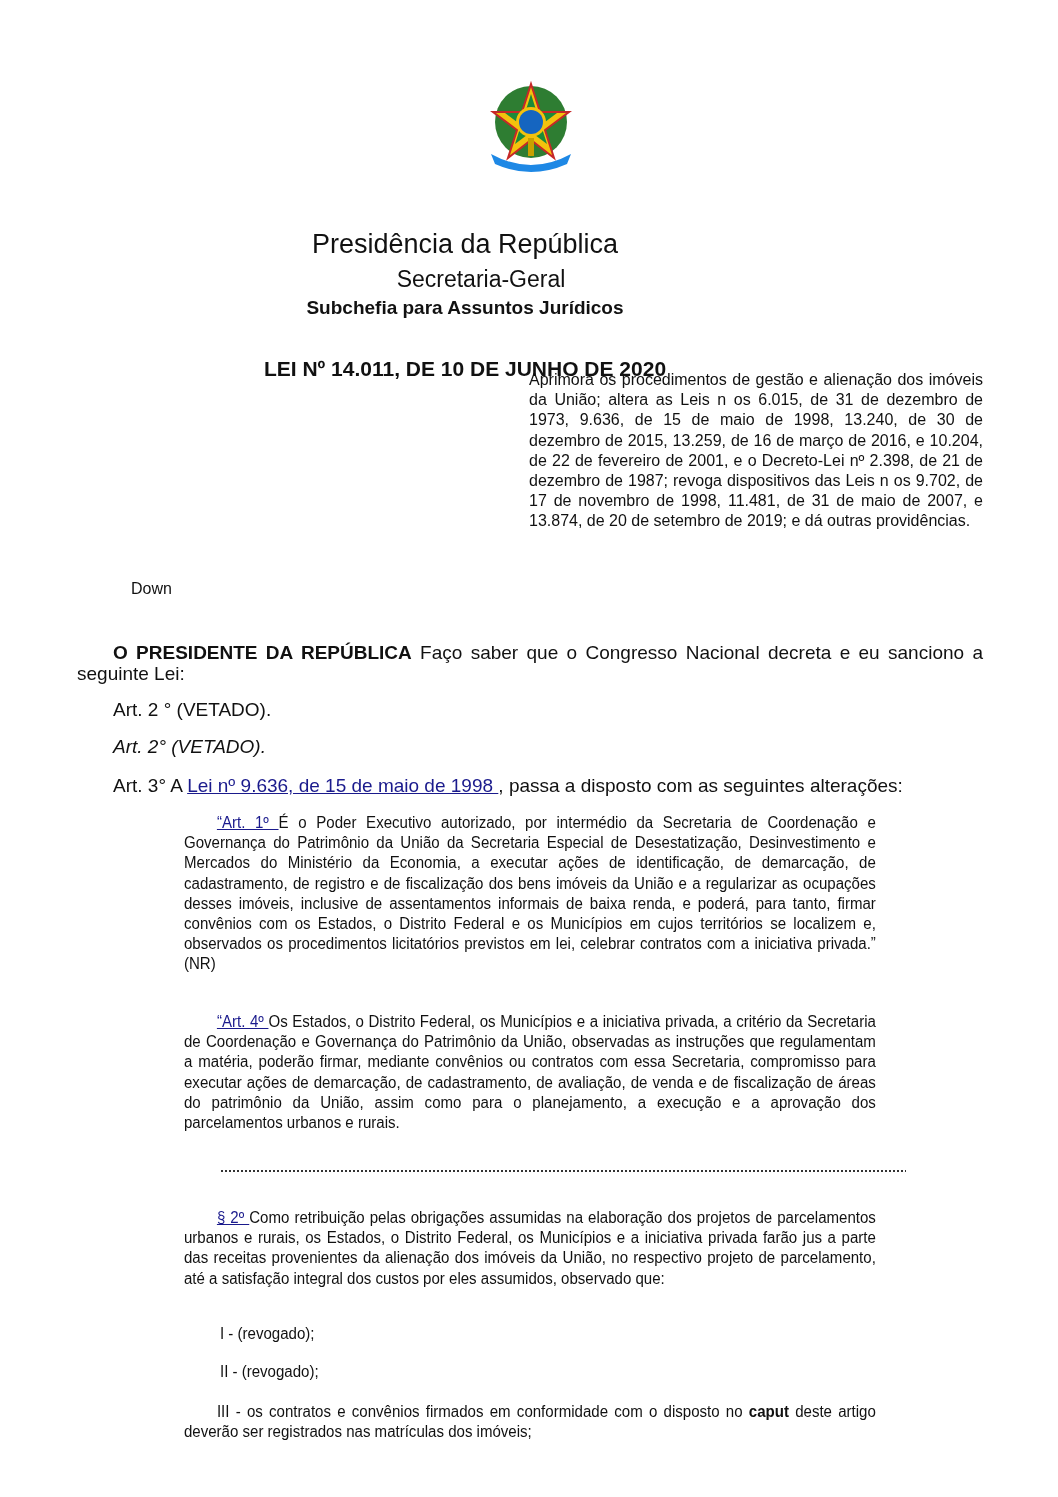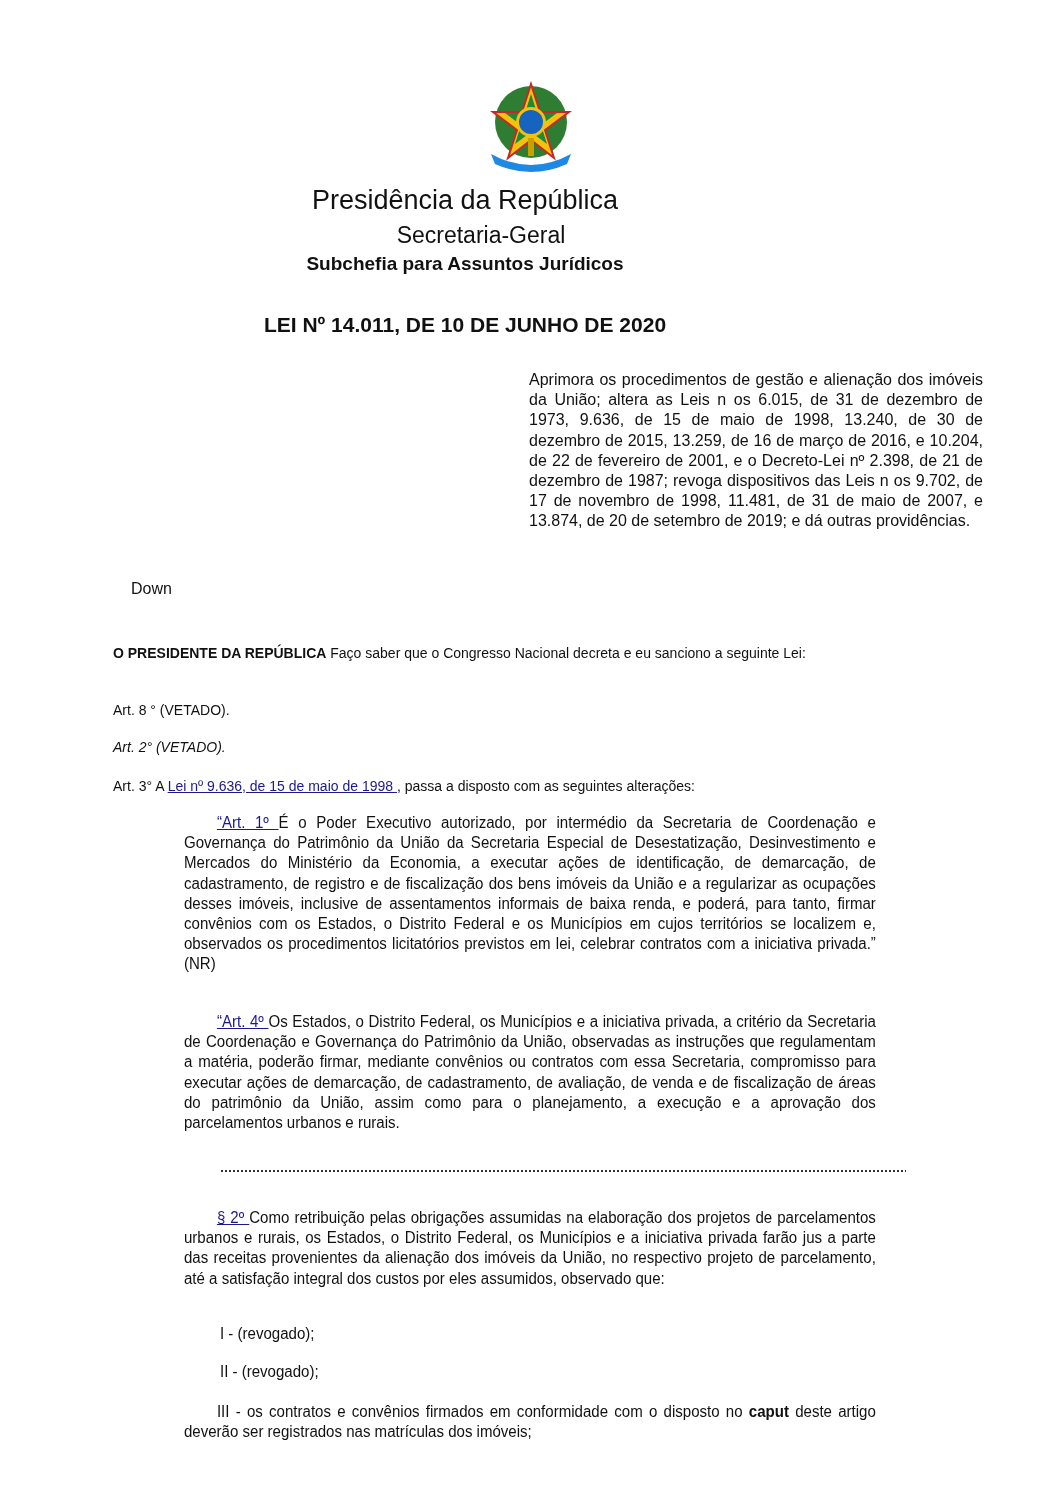--- a/index.html
+++ b/index.html
@@ -1,26 +1,26 @@
 <!DOCTYPE html>
 <html><head>
 <meta charset="utf-8">
 <style>
   html, body { margin: 0; padding: 0; background: #ffffff; }
   body { width: 1058px; height: 1497px; position: relative; overflow: hidden;
          font-family: "Liberation Sans", sans-serif; color: #111; }
   .abs { position: absolute; }
-  .center { text-align: center; left: 0; width: 930px; }
+  .center { text-align: center; left: 0; width: 930px; margin-top: 44px; }
   #t1 { top: 185px; font-size: 27px; }
   #t2 { top: 222px; font-size: 23px; padding-left: 16px; }
   #t3 { top: 253px; font-size: 19px; font-weight: bold; }
   #lawtitle { top: 313px; font-size: 21px; font-weight: bold; }
   #ementa { left: 529px; top: 370px; width: 454px; font-size: 16px; line-height: 20.2px; text-align: justify; }
   #down { left: 131px; top: 580px; font-size: 16px; text-align: right; }
-  .p { font-size: 14px; line-height: 20.5px; text-align: justify; }
+  .p { font-size: 19px; line-height: 20.5px; text-align: justify; }
   #pres { left: 77px; top: 643px; width: 906px; text-indent: 36px; }
   #a1 { left: 113px; top: 700px; }
   #a2 { left: 113px; top: 737px; font-style: italic; }
   #a3 { left: 113px; top: 776px; }
   .quote { left: 184px; width: 692px; font-size: 16px; line-height: 20.2px; text-align: justify;
            text-indent: 35px; transform: scaleX(0.94); transform-origin: left top; width: 736px; }
   #q1 { top: 813px; }
   #q2 { top: 1012px; }
   #dots { left: 220px; top: 1169px; width: 686px; height: 4px;
           background-image: radial-gradient(circle, #333 0.9px, transparent 1.1px);
@@ -52,21 +52,21 @@
 <div id="t2" class="abs center">Secretaria-Geral</div>
 <div id="t3" class="abs center">Subchefia para Assuntos Jurídicos</div>
 <div id="lawtitle" class="abs center">LEI Nº 14.011, DE 10 DE JUNHO DE 2020</div>
 
 <div id="ementa" class="abs">Aprimora os procedimentos de gestão e alienação dos imóveis da União; altera as Leis n os 6.015, de 31 de dezembro de 1973, 9.636, de 15 de maio de 1998, 13.240, de 30 de dezembro de 2015, 13.259, de 16 de março de 2016, e 10.204, de 22 de fevereiro de 2001, e o Decreto-Lei nº 2.398, de 21 de dezembro de 1987; revoga dispositivos das Leis n os 9.702, de 17 de novembro de 1998, 11.481, de 31 de maio de 2007, e 13.874, de 20 de setembro de 2019; e dá outras providências.</div>
 
 <div id="down" class="abs">Down</div>
 
 <div id="pres" class="abs p"><b>O PRESIDENTE DA REPÚBLICA</b><span> Faço saber que o Congresso Nacional decreta e eu sanciono a seguinte Lei:</span></div>
 
-<div id="a1" class="abs p">Art. 8 °  (VETADO).</div>
+<div id="a1" class="abs p">Art. 2 °  (VETADO).</div>
 <div id="a2" class="abs p">Art. 2°  (VETADO).</div>
 <div id="a3" class="abs p"><span>Art. 3° A </span><a href="#">Lei nº 9.636, de 15 de maio de 1998 </a><span>, passa a disposto com as seguintes alterações:</span></div>
 
 <div id="q1" class="abs quote"><a href="#">“Art. 1º </a><span>É o Poder Executivo autorizado, por intermédio da Secretaria de Coordenação e Governança do Patrimônio da União da Secretaria Especial de Desestatização, Desinvestimento e Mercados do Ministério da Economia, a executar ações de identificação, de demarcação, de cadastramento, de registro e de fiscalização dos bens imóveis da União e a regularizar as ocupações desses imóveis, inclusive de assentamentos informais de baixa renda, e poderá, para tanto, firmar convênios com os Estados, o Distrito Federal e os Municípios em cujos territórios se localizem e, observados os procedimentos licitatórios previstos em lei, celebrar contratos com a iniciativa privada.” (NR)</span></div>
 
 <div id="q2" class="abs quote"><a href="#">“Art. 4º </a><span>Os Estados, o Distrito Federal, os Municípios e a iniciativa privada, a critério da Secretaria de Coordenação e Governança do Patrimônio da União, observadas as instruções que regulamentam a matéria, poderão firmar, mediante convênios ou contratos com essa Secretaria, compromisso para executar ações de demarcação, de cadastramento, de avaliação, de venda e de fiscalização de áreas do patrimônio da União, assim como para o planejamento, a execução e a aprovação dos parcelamentos urbanos e rurais.</span></div>
 
 <div id="dots" class="abs"></div>
 
 <div id="q3" class="abs quote"><a href="#">§ 2º </a><span>Como retribuição pelas obrigações assumidas na elaboração dos projetos de parcelamentos urbanos e rurais, os Estados, o Distrito Federal, os Municípios e a iniciativa privada farão jus a parte das receitas provenientes da alienação dos imóveis da União, no respectivo projeto de parcelamento, até a satisfação integral dos custos por eles assumidos, observado que:</span></div>

